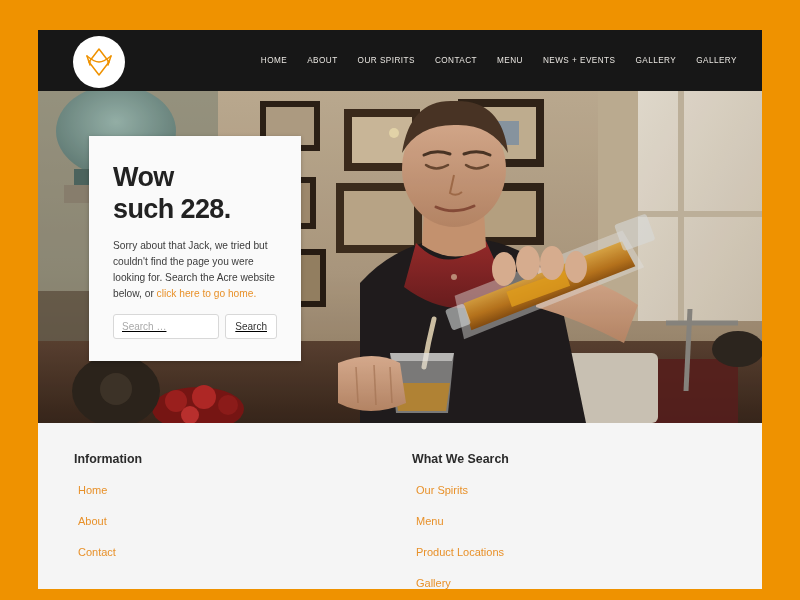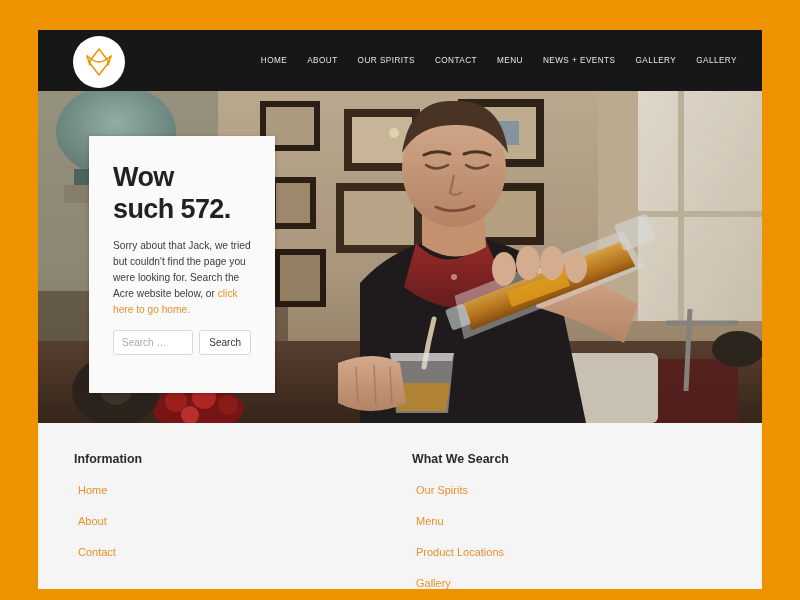--- a/index.html
+++ b/index.html
@@ -76,23 +76,23 @@
     inset: 0;
     overflow: hidden;
   }
   #hero-photo svg { display: block; width: 100%; height: 100%; }
 
   
   #error-card {
     position: absolute;
     left: 51px;
     top: 45px;
-    width: 186px;
+    width: 212px;
     background: #fafafa;
-    padding: 26px 24px 38px 24px;
+    padding: 26px 24px 22px 24px;
     box-shadow: 0 1px 4px rgba(0,0,0,0.25);
   }
   #error-title {
     margin: 0 0 12px 0;
     font-size: 27px;
     line-height: 1.18;
     font-weight: 700;
     color: #222222;
     letter-spacing: -0.6px;
   }
@@ -104,20 +104,21 @@
   }
   #error-home-link {
     color: #e8912a;
     text-decoration: none;
     cursor: pointer;
   }
   #search-form {
     display: flex;
     gap: 6px;
     align-items: stretch;
+    text-decoration: underline;
   }
   #search-input {
     flex: 1 1 auto;
     min-width: 0;
     height: 25px;
     border: 1px solid #d8d8d8;
     border-radius: 3px;
     background: #ffffff;
     padding: 0 8px;
     font-family: "Liberation Sans", sans-serif;
@@ -355,21 +356,21 @@
         <ellipse cx="78" cy="300" rx="44" ry="36" fill="#2a231c"></ellipse>
         <circle cx="78" cy="298" r="16" fill="#3d342a"></circle>
 
         <rect x="0" y="0" width="724" height="332" fill="#3a2410" opacity="0.10"></rect>
       </svg>
     </div>
 
     <div id="error-card">
       <h1 id="error-title">
         <span>Wow</span><br>
-        <span>such 572.</span>
+        <span>such 228.</span>
       </h1>
       <p id="error-message">
         <span>Sorry about that Jack, we tried but couldn't find the page you were looking for. Search the Acre website below, or </span><a id="error-home-link">click here to go home.</a>
       </p>
       <form id="search-form">
         <input id="search-input" type="text" placeholder="Search …" style="">
         <button id="search-submit" type="submit">Search</button>
       </form>
     </div>
   </section>

